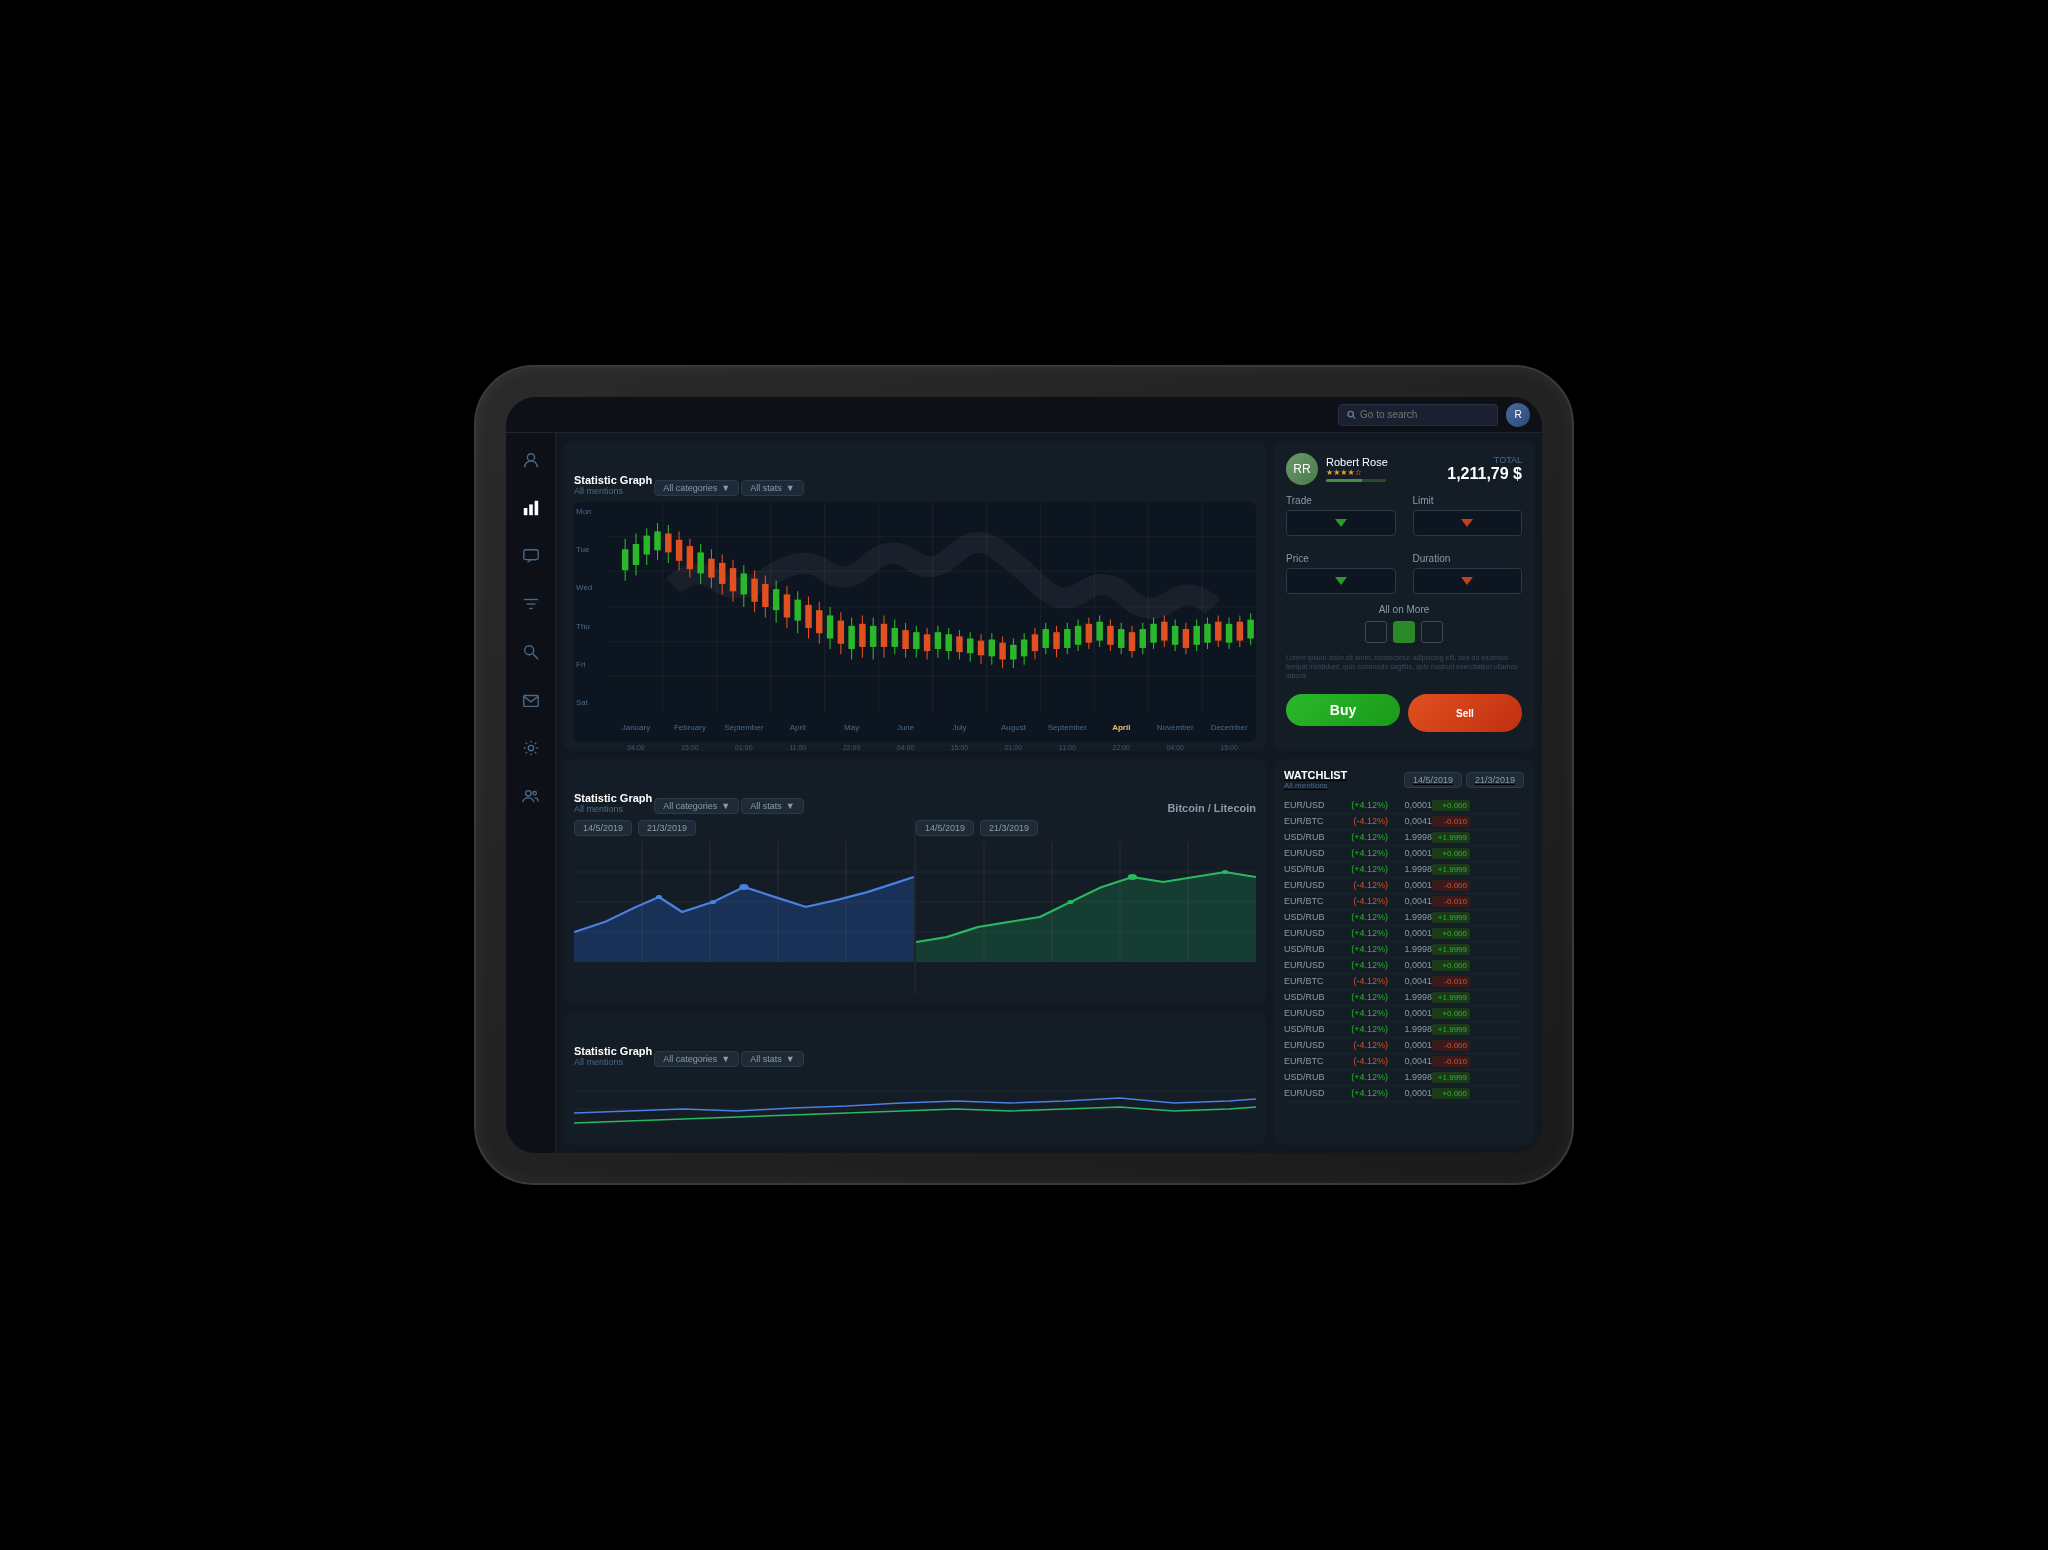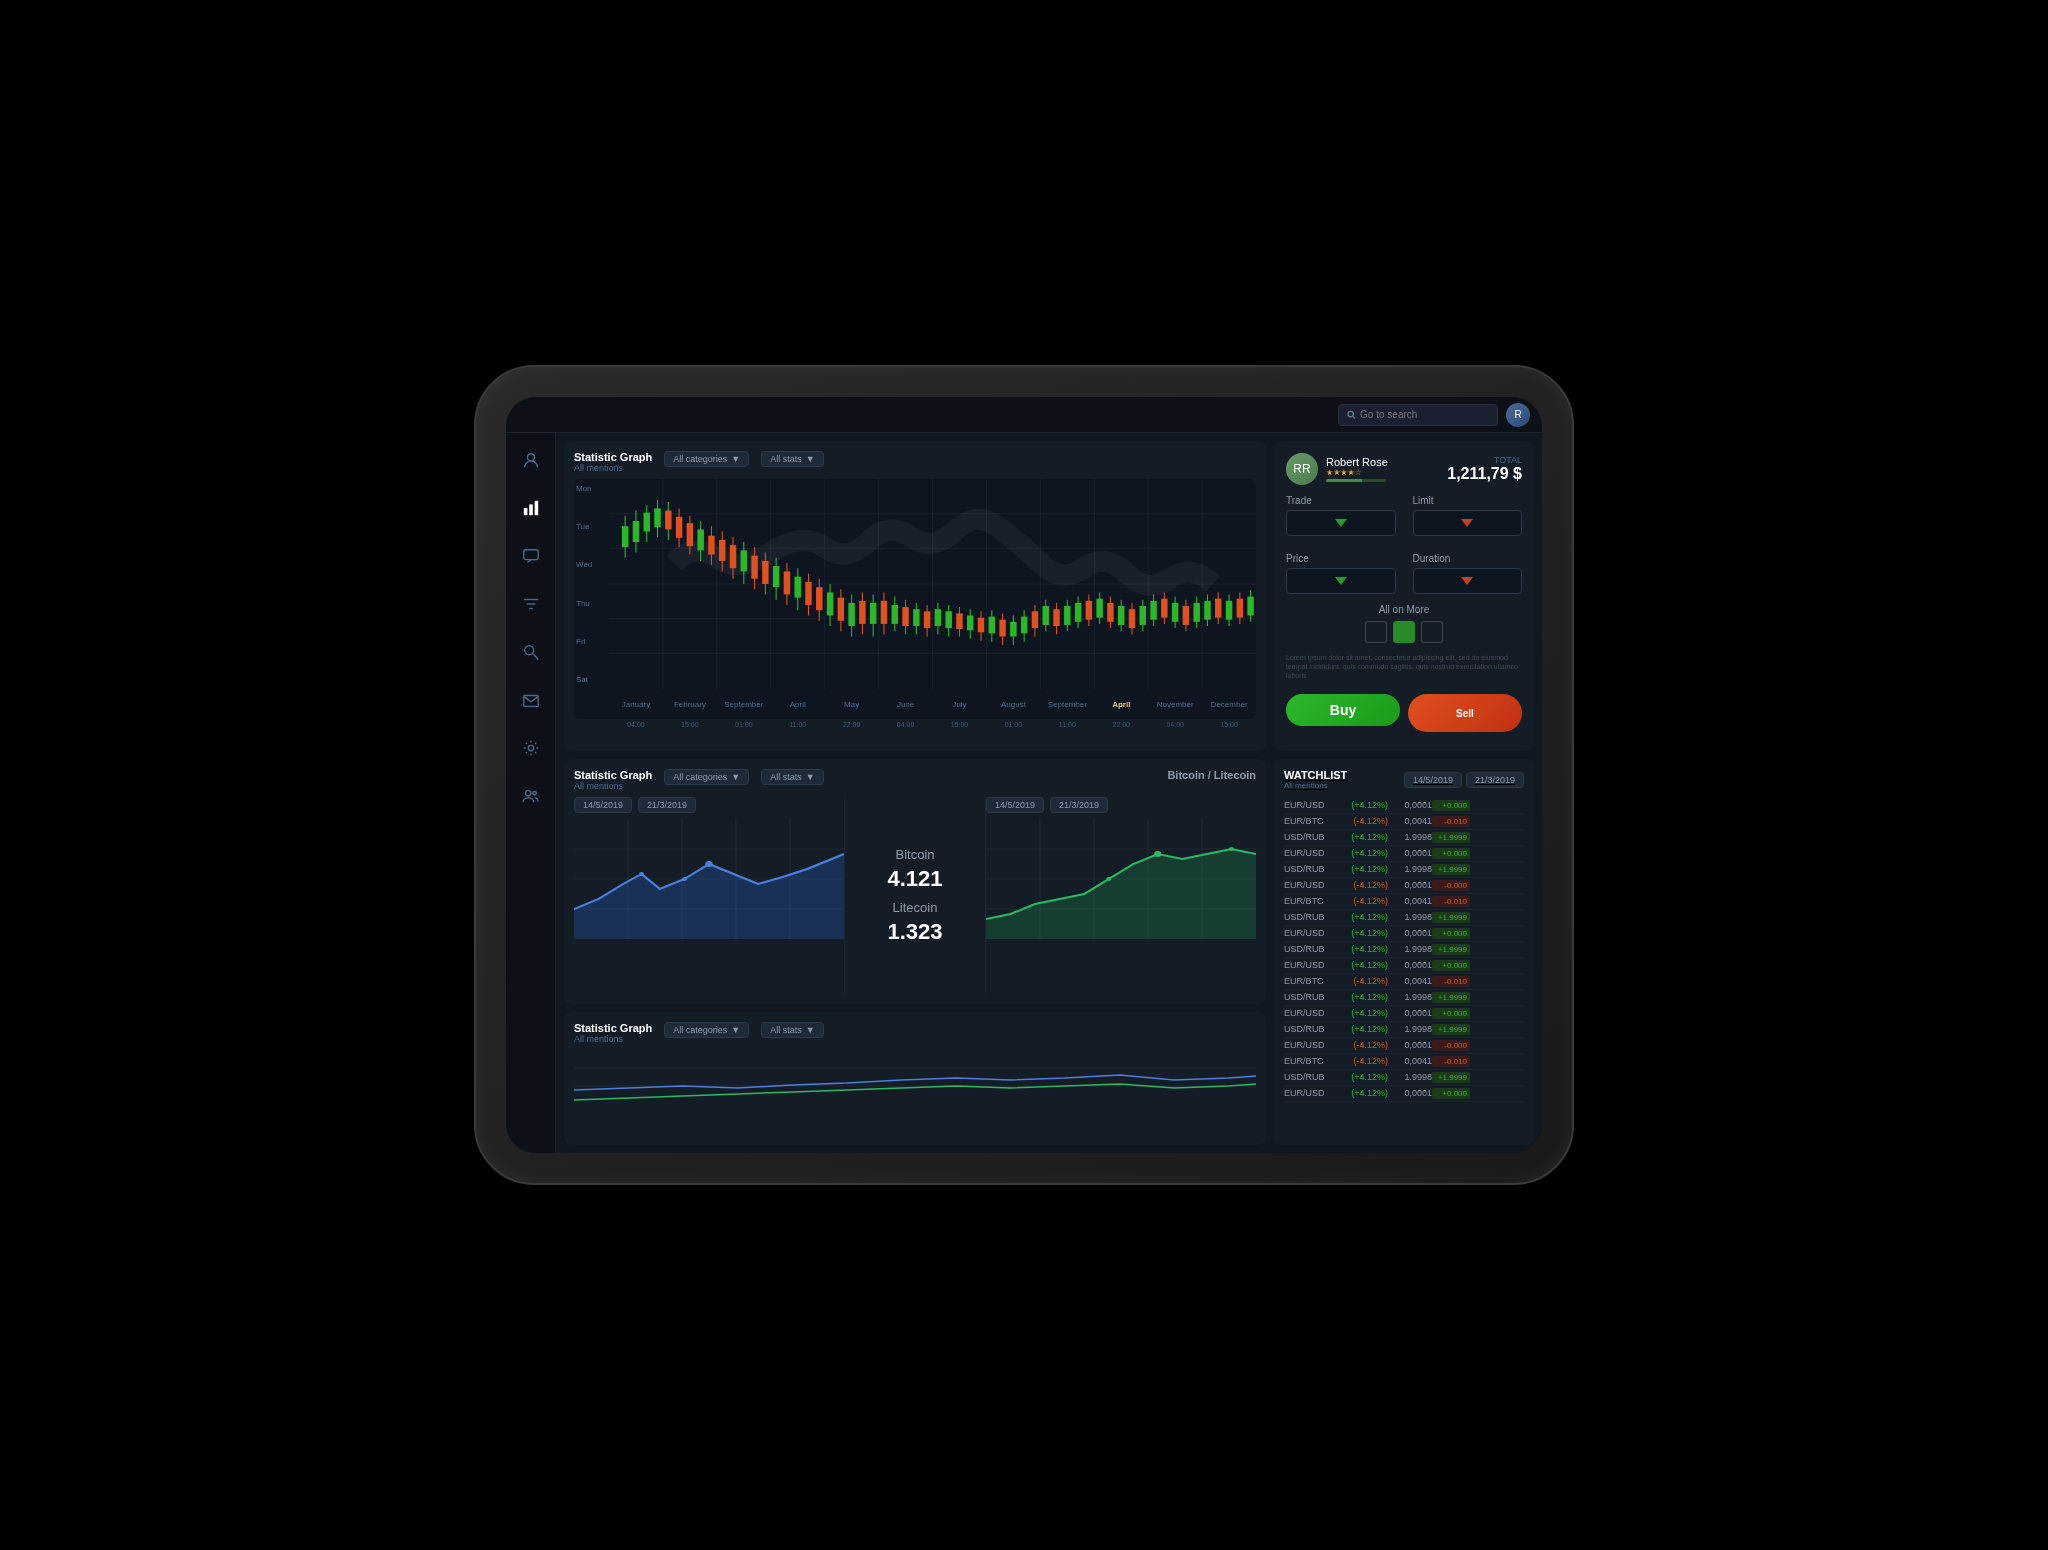--- a/index.html
+++ b/index.html
@@ -129,23 +129,24 @@
 
     .chart-panel {
       background: #141c26;
       border-radius: 8px;
       padding: 10px;
       flex: 1;
     }
 
     .panel-header {
       display: flex;
-      align-items: flex-start;
-      gap: 12px;
+      align-items: flex-end;
+      gap: 2px;
       margin-bottom: 6px;
+      margin-top: 23px;
     }
 
     .panel-title {
       font-size: 11px;
       font-weight: bold;
       color: #ffffff;
     }
 
     .panel-subtitle {
       font-size: 9px;
@@ -950,26 +951,20 @@
 
                     <path d="M0,90 L20,80 L40,65 L55,55 L70,70 L90,60 L110,45 L130,55 L150,65 L170,58 L190,50 L210,40 L220,35 L220,120 L0,120 Z" fill="rgba(40,100,200,0.3)" stroke="none"></path>
                     <path d="M0,90 L20,80 L40,65 L55,55 L70,70 L90,60 L110,45 L130,55 L150,65 L170,58 L190,50 L210,40 L220,35" fill="none" stroke="#4a80e0" stroke-width="2"></path>
 
                     <circle cx="110" cy="45" r="3" fill="#4a80e0"></circle>
                     <circle cx="55" cy="55" r="2" fill="#4a80e0"></circle>
                     <circle cx="90" cy="60" r="2" fill="#4a80e0"></circle>
                   </svg>
                 </div>
 
-                <div class="btc-center">
-                  <div class="btc-name">Bitcoin</div>
-                  <div class="btc-value">4.121</div>
-                  <div class="ltc-name">Litecoin</div>
-                  <div class="ltc-value">1.323</div>
-                </div>
 
                 <div class="btc-right-chart">
                   <div class="date-range">
                     <span class="date-badge">14/5/2019</span>
                     <span class="date-badge">21/3/2019</span>
                   </div>
                   <svg width="100%" height="120" viewBox="0 0 220 120" preserveAspectRatio="none">
                     <line x1="0" y1="30" x2="220" y2="30" stroke="rgba(255,255,255,0.05)" stroke-width="1"></line>
                     <line x1="0" y1="60" x2="220" y2="60" stroke="rgba(255,255,255,0.05)" stroke-width="1"></line>
                     <line x1="0" y1="90" x2="220" y2="90" stroke="rgba(255,255,255,0.05)" stroke-width="1"></line>

